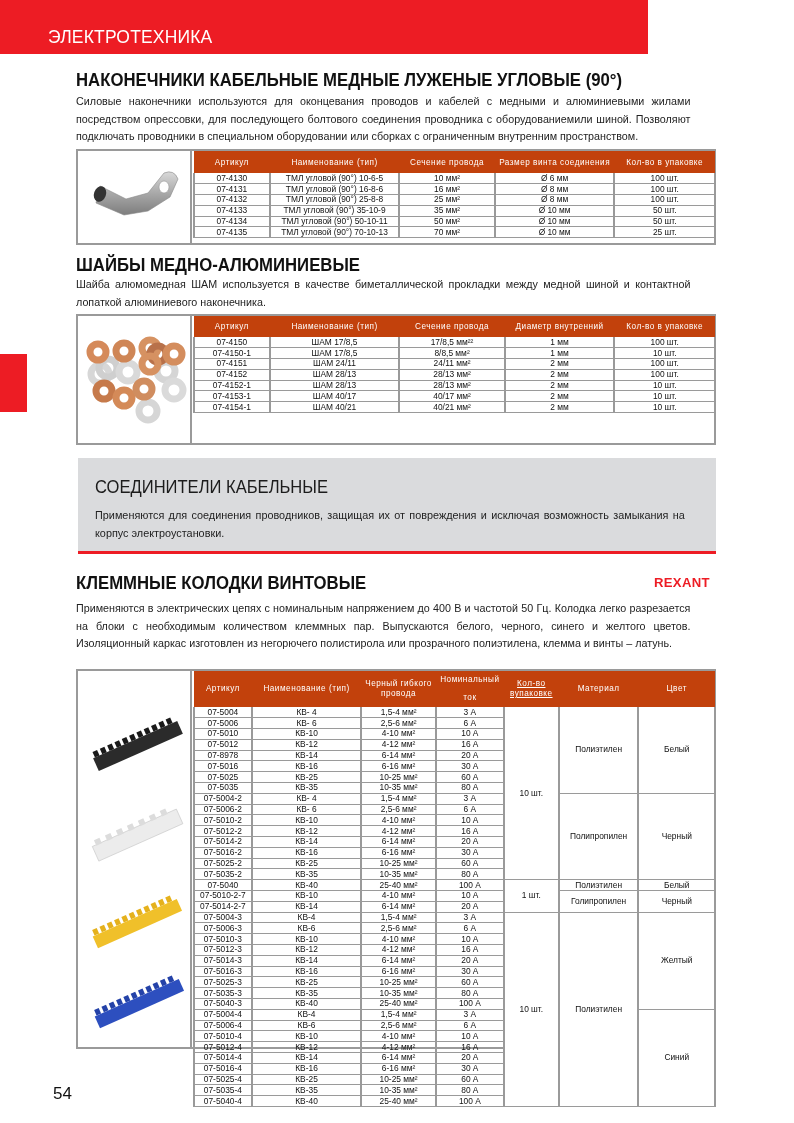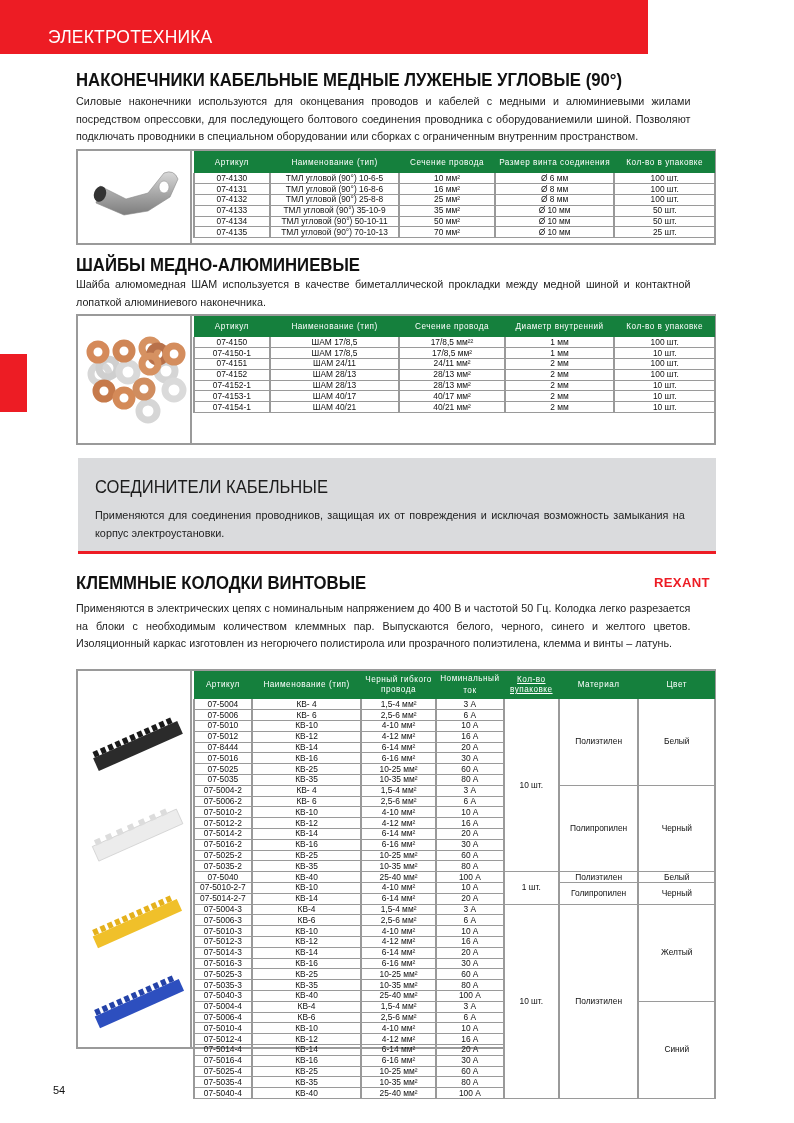--- a/index.html
+++ b/index.html
@@ -11,32 +11,32 @@
 
   .side-tab { position: absolute; left: 0; top: 354px; width: 27px; height: 58px; background: #ed1c24; }
 
   .section-title { position: absolute; left: 76px; font-weight: bold; font-size: 18px; color: #111; transform: scaleX(0.93); transform-origin: left; white-space: nowrap; }
   .desc { position: absolute; left: 76px; width: 640px; font-size: 11.2px; line-height: 17.5px; color: #222; text-align: justify; transform: scaleX(0.96); transform-origin: left; }
 
   .product-block { position: absolute; left: 76px; border: 2px solid #9a9a9a; background: #fff; }
   .img-box { position: absolute; left: 0; top: 0; background: #fff; border-right: 2px solid #9a9a9a; }
 
   table.spec { position: absolute; border-collapse: collapse; font-size: 8.4px; color: #111; }
-  table.spec th { background: #15803d; color: #fff; font-weight: normal; font-size: 8.2px; letter-spacing: 0.5px; text-align: center; padding: 0 3px; }
+  table.spec th { background: #c2410c; color: #fff; font-weight: normal; font-size: 8.2px; letter-spacing: 0.5px; text-align: center; padding: 0 3px; }
   table.spec td { text-align: center; border: 2px solid #9a9a9a; border-top: 0; padding: 0; line-height: 9px; height: 10.8px; }
   table.spec td.merged { vertical-align: middle; background: #fff; }
   table.spec tr.row td { border-bottom: 1.5px solid #9a9a9a; }
 
   .grey-box { position: absolute; left: 78px; top: 458px; width: 638px; height: 96px; background: #dadbdd; border-bottom: 3px solid #ed1c24; }
   .grey-box .gb-title { position: absolute; left: 17px; top: 19px; font-size: 18px; color: #1c1c1c; transform: scaleX(0.92); transform-origin: left; white-space: nowrap; }
   .grey-box .gb-text { position: absolute; left: 17px; top: 49px; width: 608px; font-size: 11.2px; line-height: 17.5px; color: #222; text-align: justify; transform: scaleX(0.97); transform-origin: left; }
 
   .rexant { position: absolute; left: 654px; top: 576px; color: #ed1c24; font-weight: bold; font-size: 12.5px; letter-spacing: 0.3px; font-family: "Liberation Sans", sans-serif; transform: scaleX(1.05); transform-origin: left; }
 
-  .page-num { position: absolute; left: 53px; top: 1084px; font-size: 11px; color: #111; }
+  .page-num { position: absolute; left: 53px; top: 1084px; font-size: 17px; color: #111; }
 </style>
 </head>
 <body>
 
 <div class="top-bar">
   <div class="title">ЭЛЕКТРОТЕХНИКА</div>
 </div>
 <div class="side-tab"></div>
 
 <div class="section-title" style="top:70px;">НАКОНЕЧНИКИ КАБЕЛЬНЫЕ МЕДНЫЕ ЛУЖЕНЫЕ УГЛОВЫЕ (90°)</div>
@@ -153,21 +153,21 @@
         <tr class="row">
           <td>07-4150</td>
           <td>ШАМ 17/8,5</td>
           <td>17/8,5 мм²²</td>
           <td>1 мм</td>
           <td>100 шт.</td>
         </tr>
         <tr class="row">
           <td>07-4150-1</td>
           <td>ШАМ 17/8,5</td>
-          <td>17/8,5 мм²</td>
+          <td>8/8,5 мм²</td>
           <td>1 мм</td>
           <td>10 шт.</td>
         </tr>
         <tr class="row">
           <td>07-4151</td>
           <td>ШАМ 24/11</td>
           <td>24/11 мм²</td>
           <td>2 мм</td>
           <td>100 шт.</td>
         </tr>
@@ -276,21 +276,21 @@
           </g>
       </g>
     </svg>
   </div>
   <table class="spec" style="left:115px; top:0; width:523px;">
     <thead>
       <tr style="height:28px;">
         <th style="width:58px; line-height:10px;">Артикул</th>
         <th style="width:110px; line-height:10px;">Наименование (тип)</th>
         <th style="width:75px; line-height:10px;">Черный гибкого провода</th>
-        <th style="width:68px; line-height:12px;margin-top:30px;">Номинальный ток</th>
+        <th style="width:68px; line-height:18px;margin-top:30px;">Номинальный ток</th>
         <th style="width:55px; line-height:10px;text-decoration:underline;">Кол-во вупаковке</th>
         <th style="width:80px; line-height:10px;">Материал</th>
         <th style="width:77px; line-height:10px;">Цвет</th>
       </tr>
     </thead>
     <tbody id="t3body">
         <tr class="row">
           <td>07-5004</td>
           <td>КВ- 4</td>
           <td>1,5-4 мм²</td>
@@ -311,21 +311,21 @@
           <td>4-10 мм²</td>
           <td>10 А</td>
         </tr>
         <tr class="row">
           <td>07-5012</td>
           <td>КВ-12</td>
           <td>4-12 мм²</td>
           <td>16 А</td>
         </tr>
         <tr class="row">
-          <td>07-8444</td>
+          <td>07-8978</td>
           <td>КВ-14</td>
           <td>6-14 мм²</td>
           <td>20 А</td>
         </tr>
         <tr class="row">
           <td>07-5016</td>
           <td>КВ-16</td>
           <td>6-16 мм²</td>
           <td>30 А</td>
         </tr>

